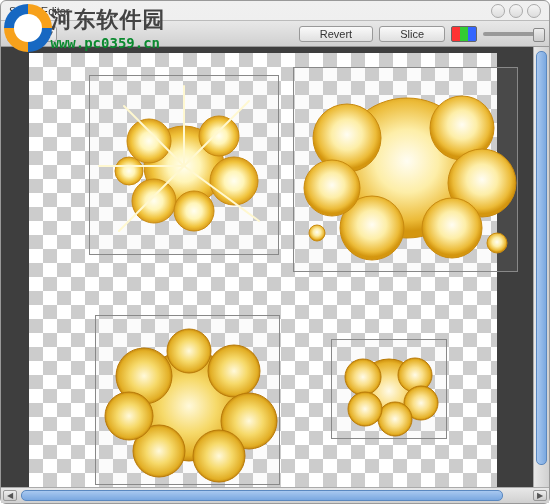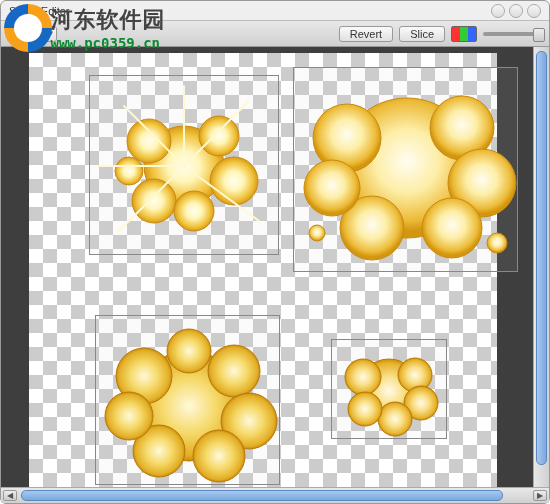--- a/index.html
+++ b/index.html
@@ -53,21 +53,21 @@
     border: 1px solid #999; border-radius: 3px;
     position: relative;
     min-width: 50px;
     color: #555;
   }
   .dropdown::after {
     content: '▾'; position: absolute; right: 3px; top: 1px; font-size: 9px;
   }
   .spacer { flex: 1; }
   .btn {
-    font-size: 11px; padding: 1px 10px;
+    font-size: 11px; padding: 1px 20px;
     background: linear-gradient(#fafafa,#e0e0e0);
     border: 1px solid #999; border-radius: 3px;
     color: #333;
   }
   .rgb-btn {
     width: 26px; height: 16px;
     background: linear-gradient(90deg,#f33 0%,#f33 33%,#3c3 33%,#3c3 66%,#36f 66%,#36f 100%);
     border: 1px solid #666; border-radius: 2px;
   }
   .alpha-slider {

